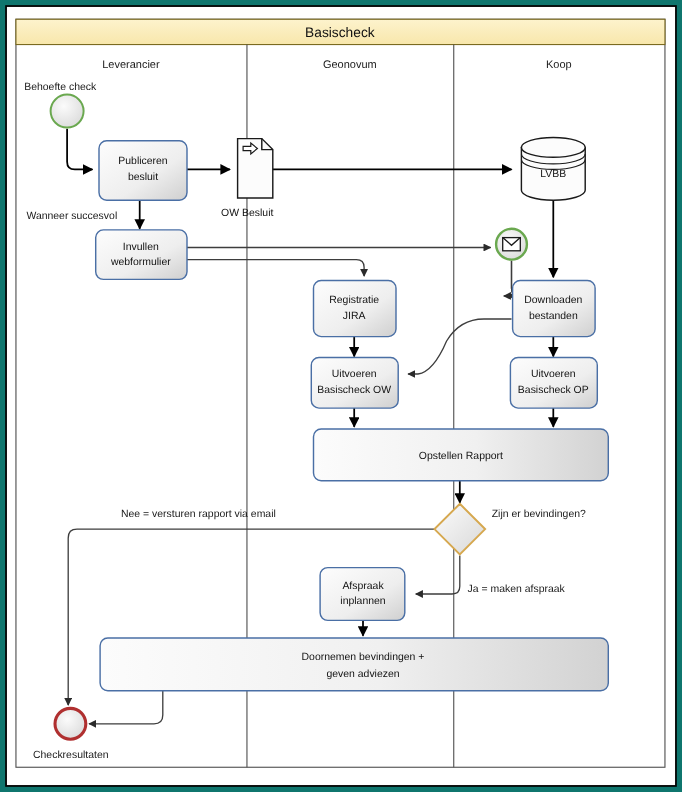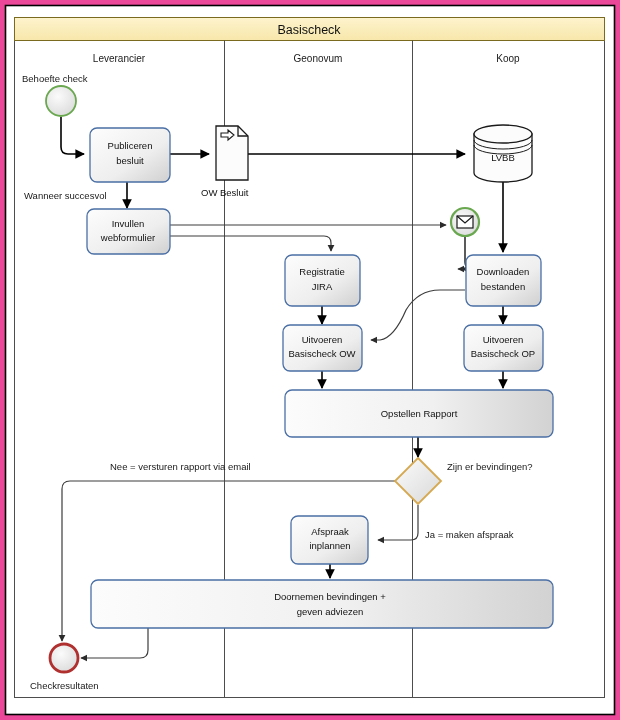--- a/index.html
+++ b/index.html
@@ -10,21 +10,21 @@
   body {
     width: 620px;
     height: 720px;
     font-family: "Liberation Sans", sans-serif;
     overflow: hidden;
   }
   #canvas-wrap {
     position: relative;
     width: 620px;
     height: 720px;
-    background: #ec4899;
+    background: #0f766e;
   }
   svg#diagram {
     display: block;
     width: 620px;
     height: 720px;
   }
   .lbl {
     font-family: "Liberation Sans", sans-serif;
     font-size: 9.5px;
     fill: #1a1a1a;

